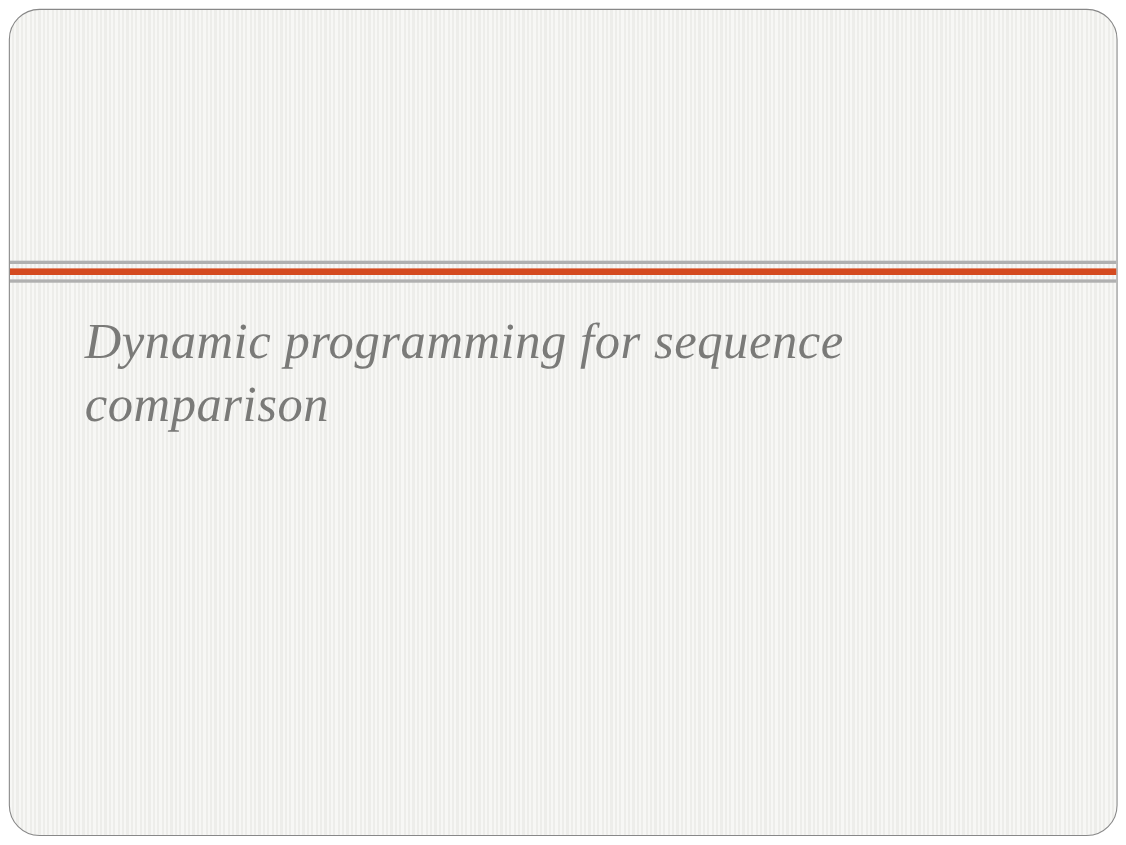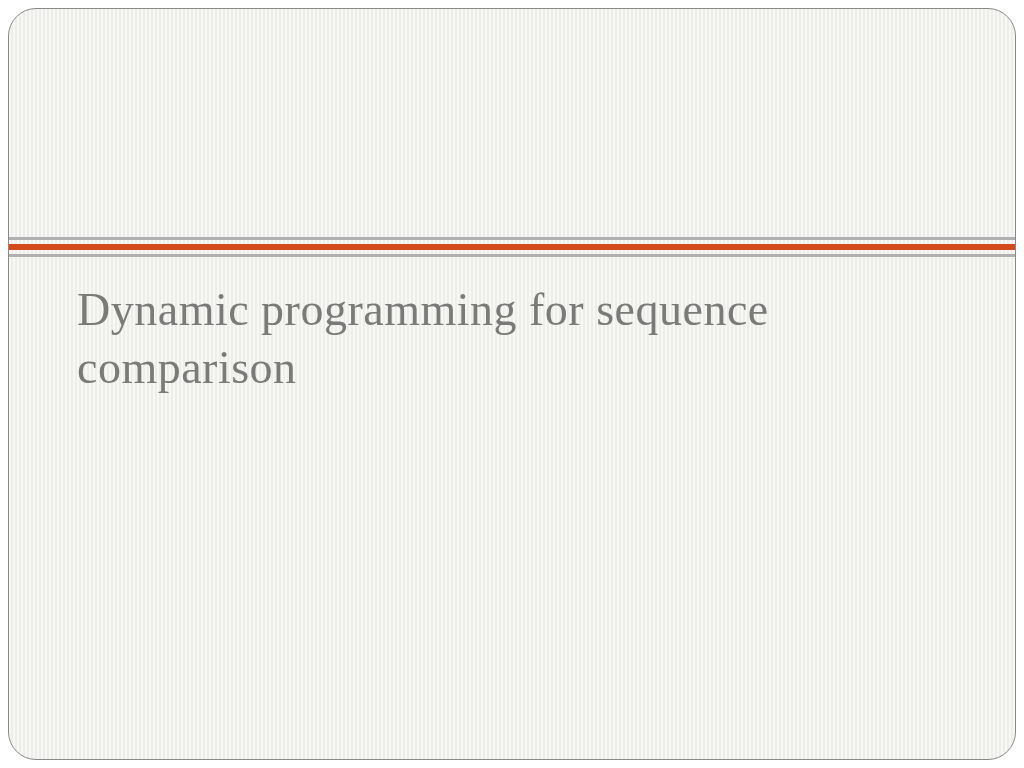--- a/index.html
+++ b/index.html
@@ -1,18 +1,19 @@
 <!DOCTYPE html>
 <html><head>
   <meta charset="utf-8">
   <style>
     * {
       margin: 0;
       padding: 0;
       box-sizing: border-box;
+      font-style: italic;
     }
     body {
       width: 1024px;
       height: 768px;
       background: #ffffff;
       font-family: Georgia, 'Times New Roman', serif;
       overflow: hidden;
       position: relative;
     }
     .slide-frame {

